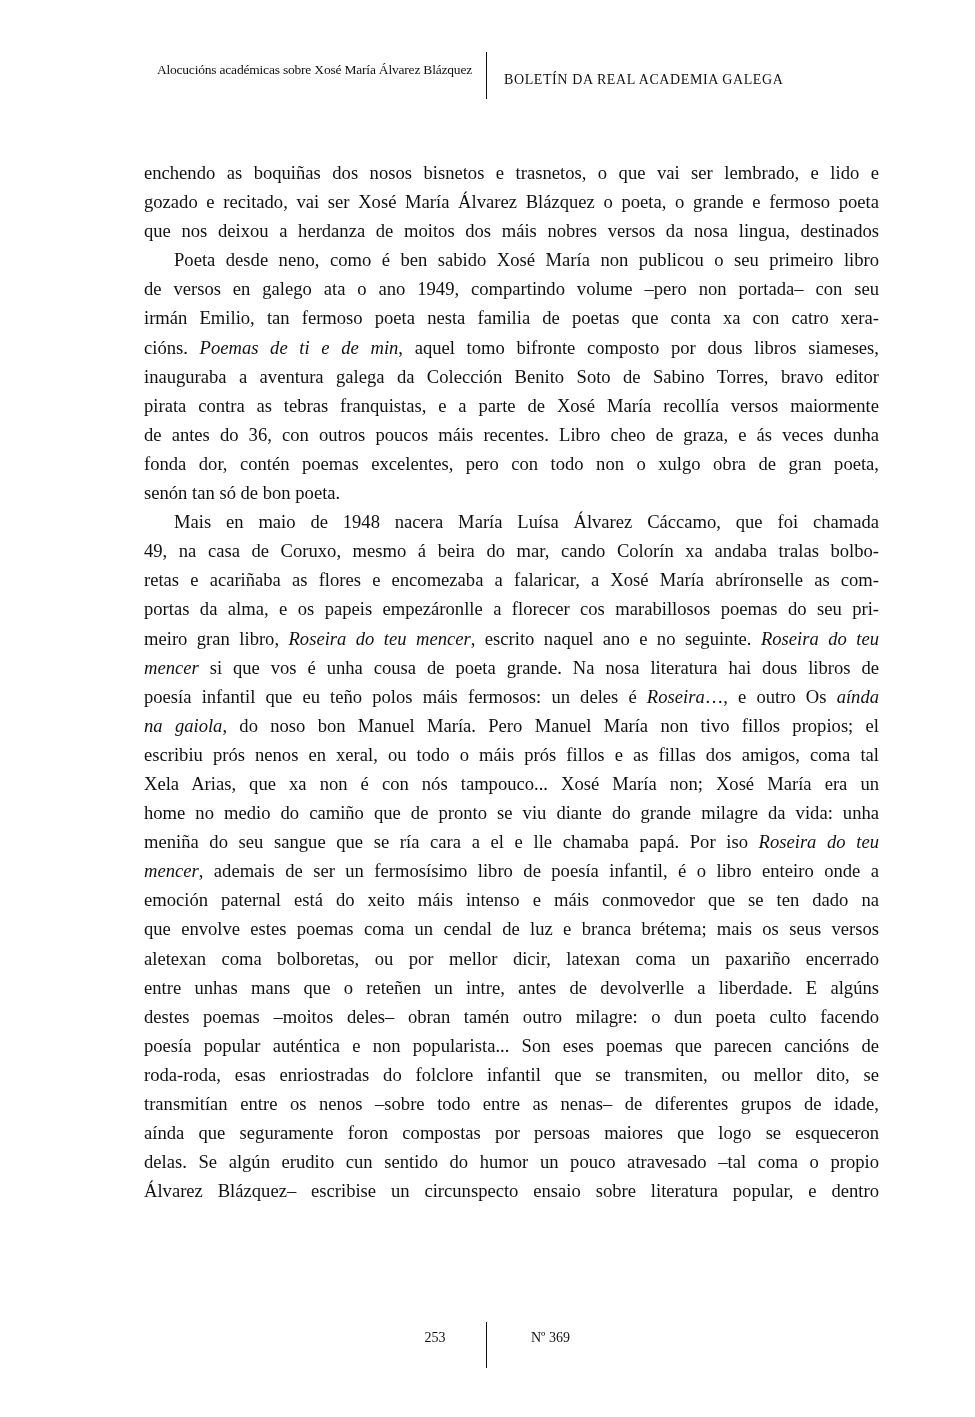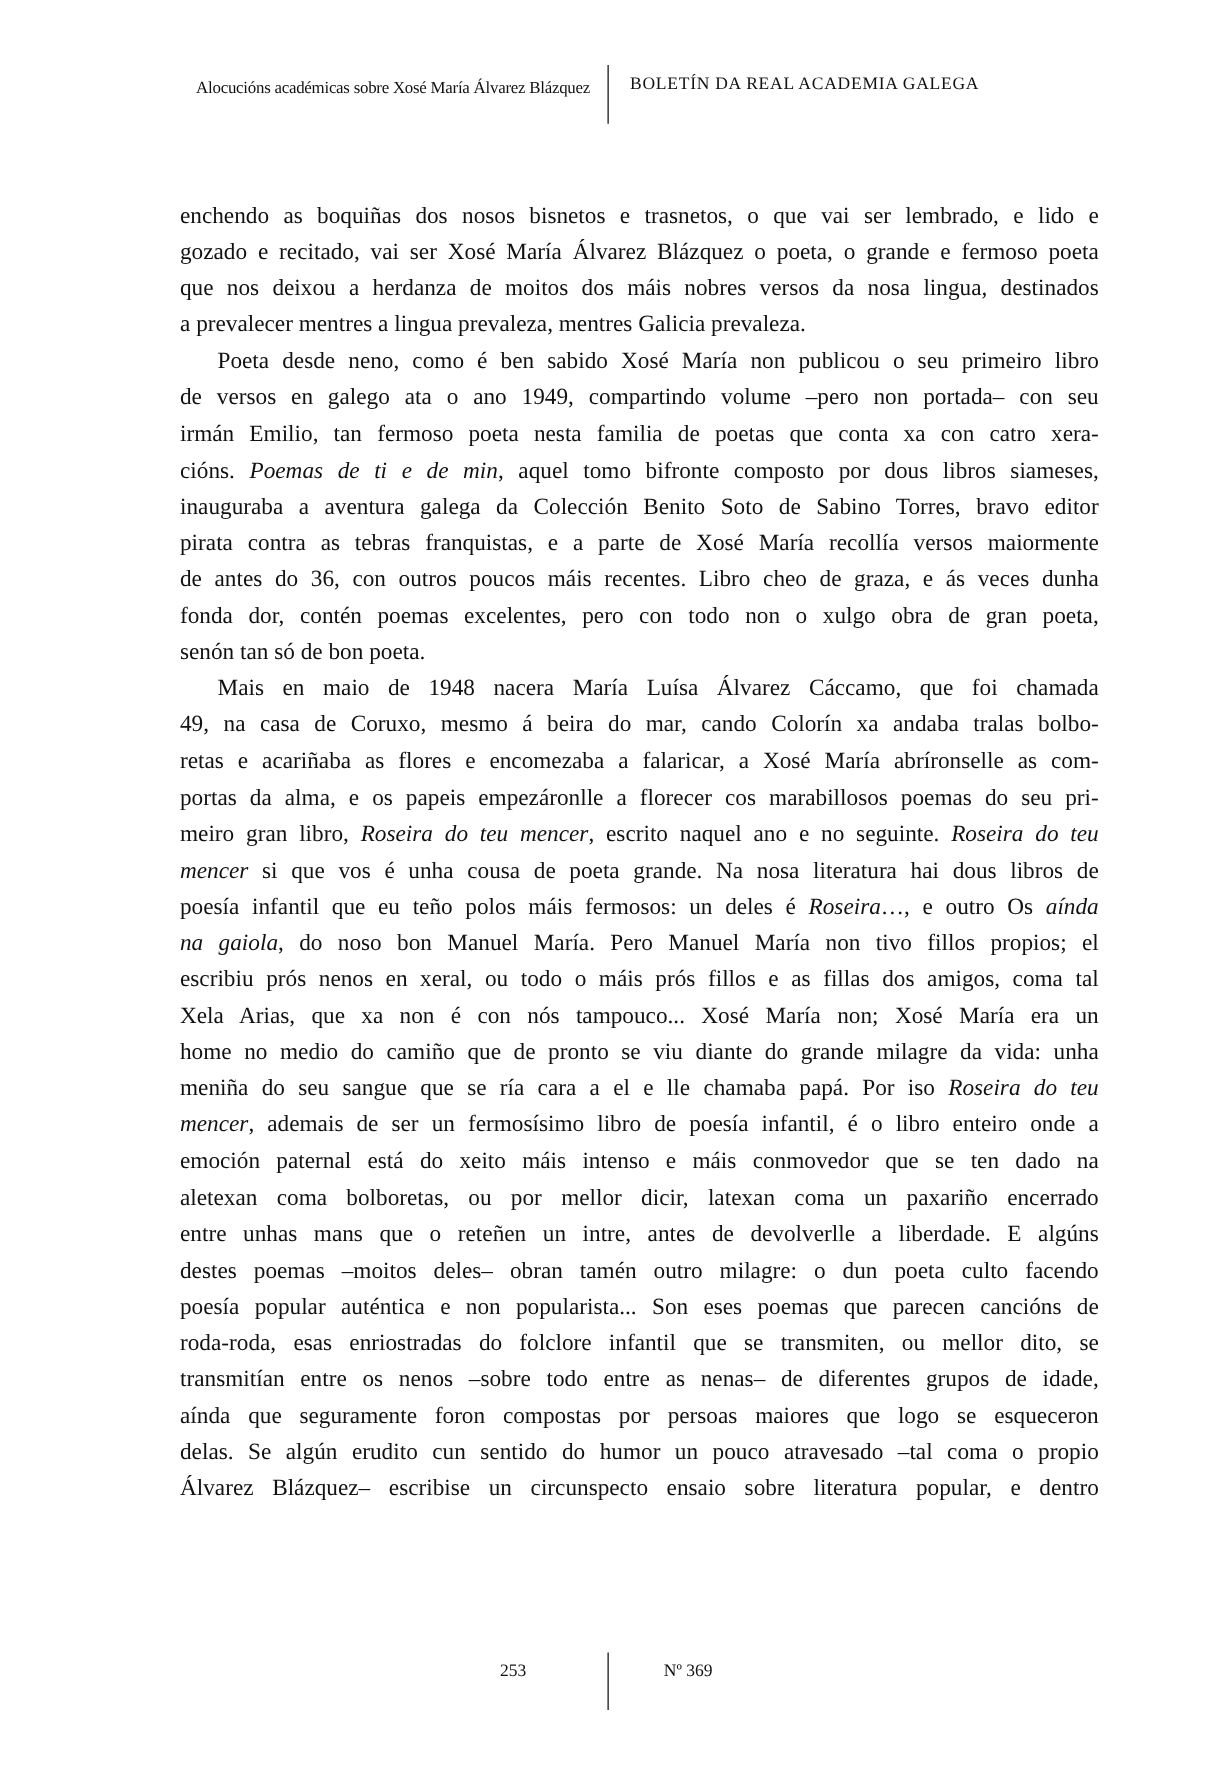--- a/index.html
+++ b/index.html
@@ -1,45 +1,44 @@
 <!DOCTYPE html>
 <html><head>
   <meta charset="utf-8">
   <style>
     html, body { margin: 0; padding: 0; background: #ffffff; }
     body { width: 975px; height: 1417px; position: relative; overflow: hidden; font-family: "Liberation Serif", serif; color: #111; }
     .hdr-left { position: absolute; left: 100px; top: 60px; width: 372px; text-align: right; font-size: 13.5px; line-height: 20px; letter-spacing: -0.2px; }
     .hdr-divider { position: absolute; left: 486px; top: 52px; width: 1px; height: 47px; background: #111; }
-    .hdr-right { position: absolute; left: 504px; top: 60px; font-size: 14px; letter-spacing: 0.6px; }
+    .hdr-right { position: absolute; left: 504px; top: 72px; font-size: 14px; letter-spacing: 0.6px; }
     .body-text { position: absolute; left: 120px; top: 158px; width: 735px; font-size: 18.6px; margin-left: 24px; }
     .line { height: 29.1px; line-height: 29.1px; white-space: nowrap; text-align: justify; text-align-last: justify; }
     .line.last { text-align-last: left; }
     .line.indent { padding-left: 30px; }
     .line em { font-style: italic; }
-    .ftr-page { position: absolute; left: 400px; top: 1330px; width: 70px; text-align: left; font-size: 14px; }
+    .ftr-page { position: absolute; left: 400px; top: 1330px; width: 70px; text-align: center; font-size: 14px; }
     .ftr-divider { position: absolute; left: 486px; top: 1322px; width: 1px; height: 46px; background: #111; }
     .ftr-issue { position: absolute; left: 531px; top: 1330px; font-size: 14px; }
   </style>
 </head>
 <body>
 
 <div>
   <div class="hdr-left">
     <div>Alocucións académicas sobre Xosé María Álvarez Blázquez</div>
   </div>
   <div class="hdr-divider"></div>
   <div class="hdr-right">BOLETÍN DA REAL ACADEMIA GALEGA</div>
 </div>
 
 <div class="body-text" id="body-text">
     <div>
       <div class="line">enchendo as boquiñas dos nosos bisnetos e trasnetos, o que vai ser lembrado, e lido e</div>
       <div class="line">gozado e recitado, vai ser Xosé María Álvarez Blázquez o poeta, o grande e fermoso poeta</div>
       <div class="line">que nos deixou a herdanza de moitos dos máis nobres versos da nosa lingua, destinados</div>
-      <div class="line last">a prevalecer mentres a lingua prevaleza, mentres Galicia prevaleza.</div>
     </div>
     <div>
       <div class="line indent">Poeta desde neno, como é ben sabido Xosé María non publicou o seu primeiro libro</div>
       <div class="line">de versos en galego ata o ano 1949, compartindo volume –pero non portada– con seu</div>
       <div class="line">irmán Emilio, tan fermoso poeta nesta familia de poetas que conta xa con catro xera-</div>
       <div class="line">cións. <em>Poemas de ti e de min</em>, aquel tomo bifronte composto por dous libros siameses,</div>
       <div class="line">inauguraba a aventura galega da Colección Benito Soto de Sabino Torres, bravo editor</div>
       <div class="line">pirata contra as tebras franquistas, e a parte de Xosé María recollía versos maiormente</div>
       <div class="line">de antes do 36, con outros poucos máis recentes. Libro cheo de graza, e ás veces dunha</div>
       <div class="line">fonda dor, contén poemas excelentes, pero con todo non o xulgo obra de gran poeta,</div>
@@ -53,20 +52,21 @@
       <div class="line">meiro gran libro, <em>Roseira do teu mencer</em>, escrito naquel ano e no seguinte. <em>Roseira do teu</em></div>
       <div class="line"><em>mencer</em> si que vos é unha cousa de poeta grande. Na nosa literatura hai dous libros de</div>
       <div class="line">poesía infantil que eu teño polos máis fermosos: un deles é <em>Roseira</em>…, e outro Os <em>aínda</em></div>
       <div class="line"><em>na gaiola</em>, do noso bon Manuel María. Pero Manuel María non tivo fillos propios; el</div>
       <div class="line">escribiu prós nenos en xeral, ou todo o máis prós fillos e as fillas dos amigos, coma tal</div>
       <div class="line">Xela Arias, que xa non é con nós tampouco... Xosé María non; Xosé María era un</div>
       <div class="line">home no medio do camiño que de pronto se viu diante do grande milagre da vida: unha</div>
       <div class="line">meniña do seu sangue que se ría cara a el e lle chamaba papá. Por iso <em>Roseira do teu</em></div>
       <div class="line"><em>mencer</em>, ademais de ser un fermosísimo libro de poesía infantil, é o libro enteiro onde a</div>
       <div class="line">emoción paternal está do xeito máis intenso e máis conmovedor que se ten dado na</div>
+      <div class="line">que envolve estes poemas coma un cendal de luz e branca brétema; mais os seus versos</div>
       <div class="line">aletexan coma bolboretas, ou por mellor dicir, latexan coma un paxariño encerrado</div>
       <div class="line">entre unhas mans que o reteñen un intre, antes de devolverlle a liberdade. E algúns</div>
       <div class="line">destes poemas –moitos deles– obran tamén outro milagre: o dun poeta culto facendo</div>
       <div class="line">poesía popular auténtica e non popularista... Son eses poemas que parecen cancións de</div>
       <div class="line">roda-roda, esas enriostradas do folclore infantil que se transmiten, ou mellor dito, se</div>
       <div class="line">transmitían entre os nenos –sobre todo entre as nenas– de diferentes grupos de idade,</div>
       <div class="line">aínda que seguramente foron compostas por persoas maiores que logo se esqueceron</div>
       <div class="line">delas. Se algún erudito cun sentido do humor un pouco atravesado –tal coma o propio</div>
       <div class="line">Álvarez Blázquez– escribise un circunspecto ensaio sobre literatura popular, e dentro</div>
     </div>

